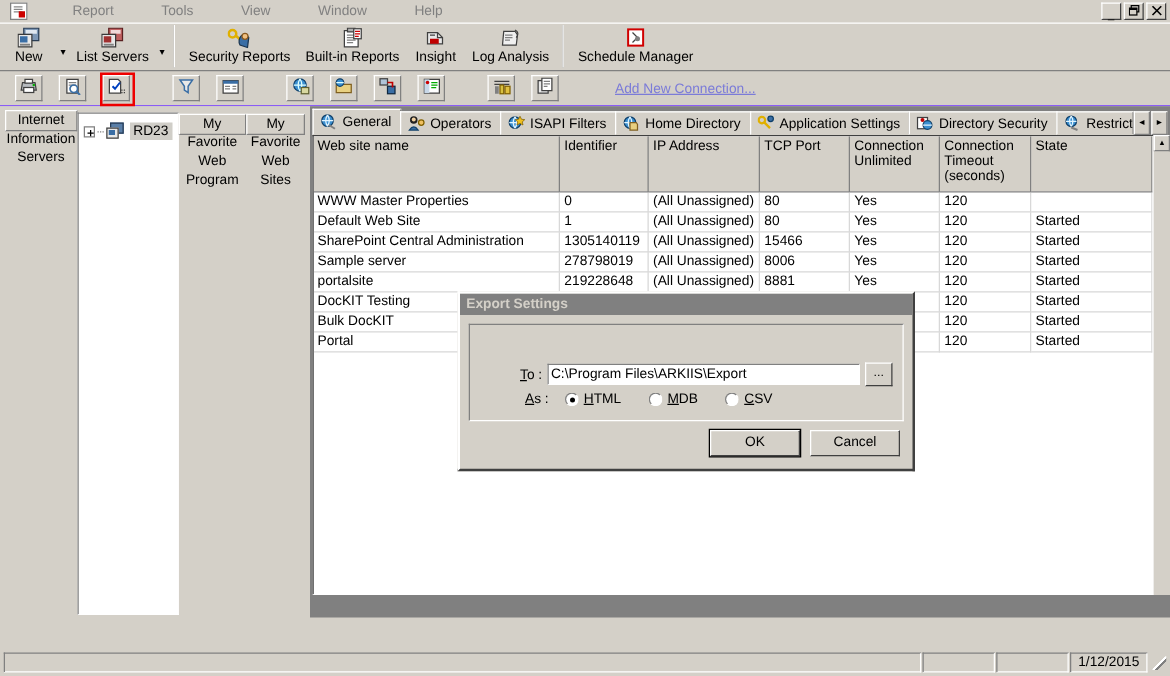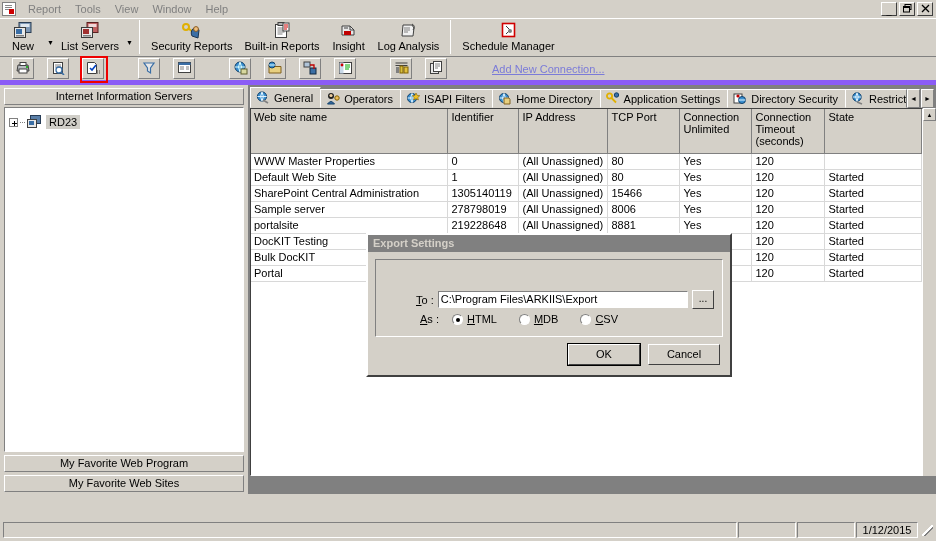--- a/index.html
+++ b/index.html
@@ -10,22 +10,23 @@
     font-family:"Liberation Sans", sans-serif;
     font-size:11px;
     color:#000;
     overflow:hidden;
     position:relative;
   }
   
   .menubar{
     height:18px; background:#d4d0c8;
     display:flex; align-items:center;
-    padding-left:2px;
+    padding-left:8px;
     position:relative;
+    gap:24px;
   }
   .app-icon{
     width:14px;height:14px;margin-right:5px;
     background:#fff;border:1px solid #808080;
     position:relative; flex:none;
   }
   .app-icon:after{
     content:"";position:absolute;right:1px;bottom:1px;
     width:5px;height:5px;background:#c00;
   }
@@ -67,21 +68,21 @@
   .bb-lbl{ font-size:11px; line-height:14px; white-space:nowrap;}
   .bb-arrow{
     width:9px; align-self:center; text-align:center;
     font-size:7px; padding-top:9px; color:#000;
   }
   .bb-sep{ width:1px;height:34px;background:#808080;
            border-right:1px solid #fff; margin:0 5px;}
   
   .smallbar{
     height:28px;background:#d4d0c8;
-    border-bottom:5px solid #8b5cf6;
+    border-bottom:1px solid #8b5cf6;
     display:flex;align-items:center;padding-left:12px;gap:12px;
   }
   .tbtn{
     width:22px;height:21px;margin-right:1px;
     background:#d4d0c8;
     border:1px solid; border-color:#fff #808080 #808080 #fff;
     display:flex;align-items:center;justify-content:center;
     position:relative;
   }
   .tgap{width:9px;}
@@ -91,21 +92,21 @@
   }
   .addlink{
     margin-left:32px;color:#7b7bd8;text-decoration:underline;
     font-size:11px;cursor:pointer;
   }
   
   .bodywrap{ display:flex; height:409px; }
   .leftpane{
     width:268px; background:#d4d0c8;
     padding:3px 4px 2px 4px;
-    display:flex;flex-direction:column;
+    display:flex;flex-direction:row;
   }
   .lp-title{
     height:17px;
     border:1px solid; border-color:#fff #808080 #808080 #fff;
     background:#d4d0c8; text-align:center; line-height:15px;
     font-size:11px;
   }
   .tree{
     flex:1; background:#fff;
     border:1px solid; border-color:#808080 #fff #fff #808080;

